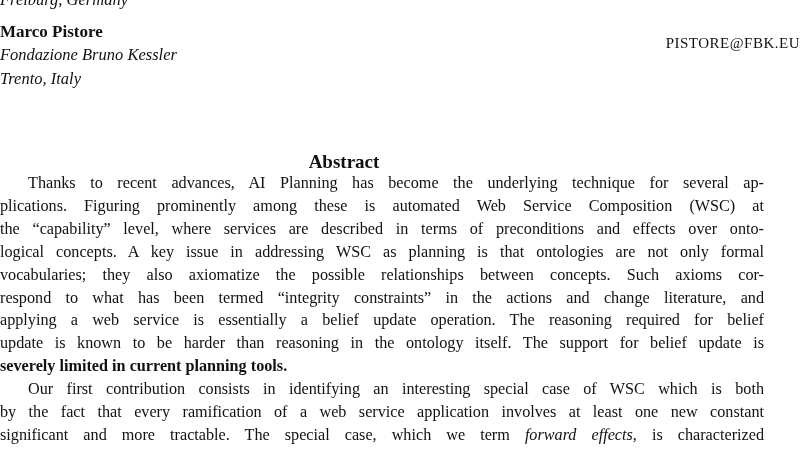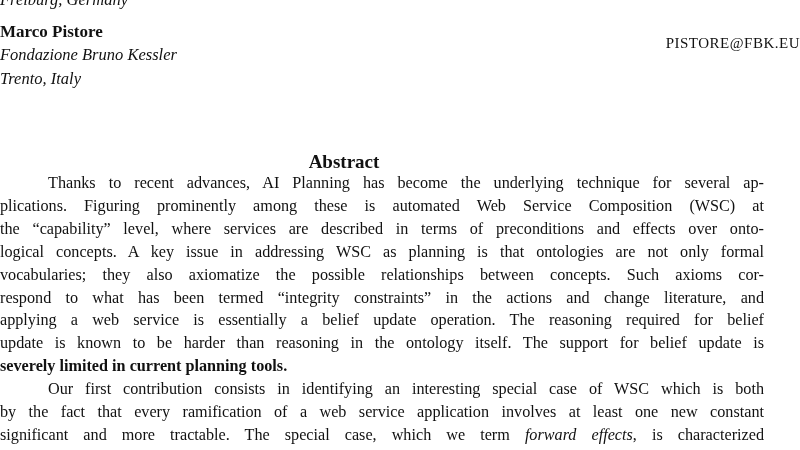--- a/index.html
+++ b/index.html
@@ -22,21 +22,21 @@
     .abstract-title {
       position: absolute; left: 0; top: 140px; width: 688px; text-align: center;
       font-weight: bold; font-size: 19px; line-height: 24px; margin-top: 10px;
     }
     .abstract-body {
       position: absolute; left: 0; top: 172px; width: 764px; margin-left: 0;
       font-size: 16.2px; line-height: 22.9px;
     }
     .line { display: block; text-align: justify; text-align-last: justify; white-space: nowrap; }
     .line.last { text-align-last: left; font-weight: bold; }
-    .indent { padding-left: 48px; }
+    .indent { padding-left: 28px; }
   </style>
 </head>
 <body>
 
 <div class="prev-affil">Freiburg, Germany</div>
 
 <div class="author-block">
   <div class="author-name">Marco Pistore</div>
   <div class="email">PISTORE@FBK.EU</div>
   <div class="affil">Fondazione Bruno Kessler</div>

